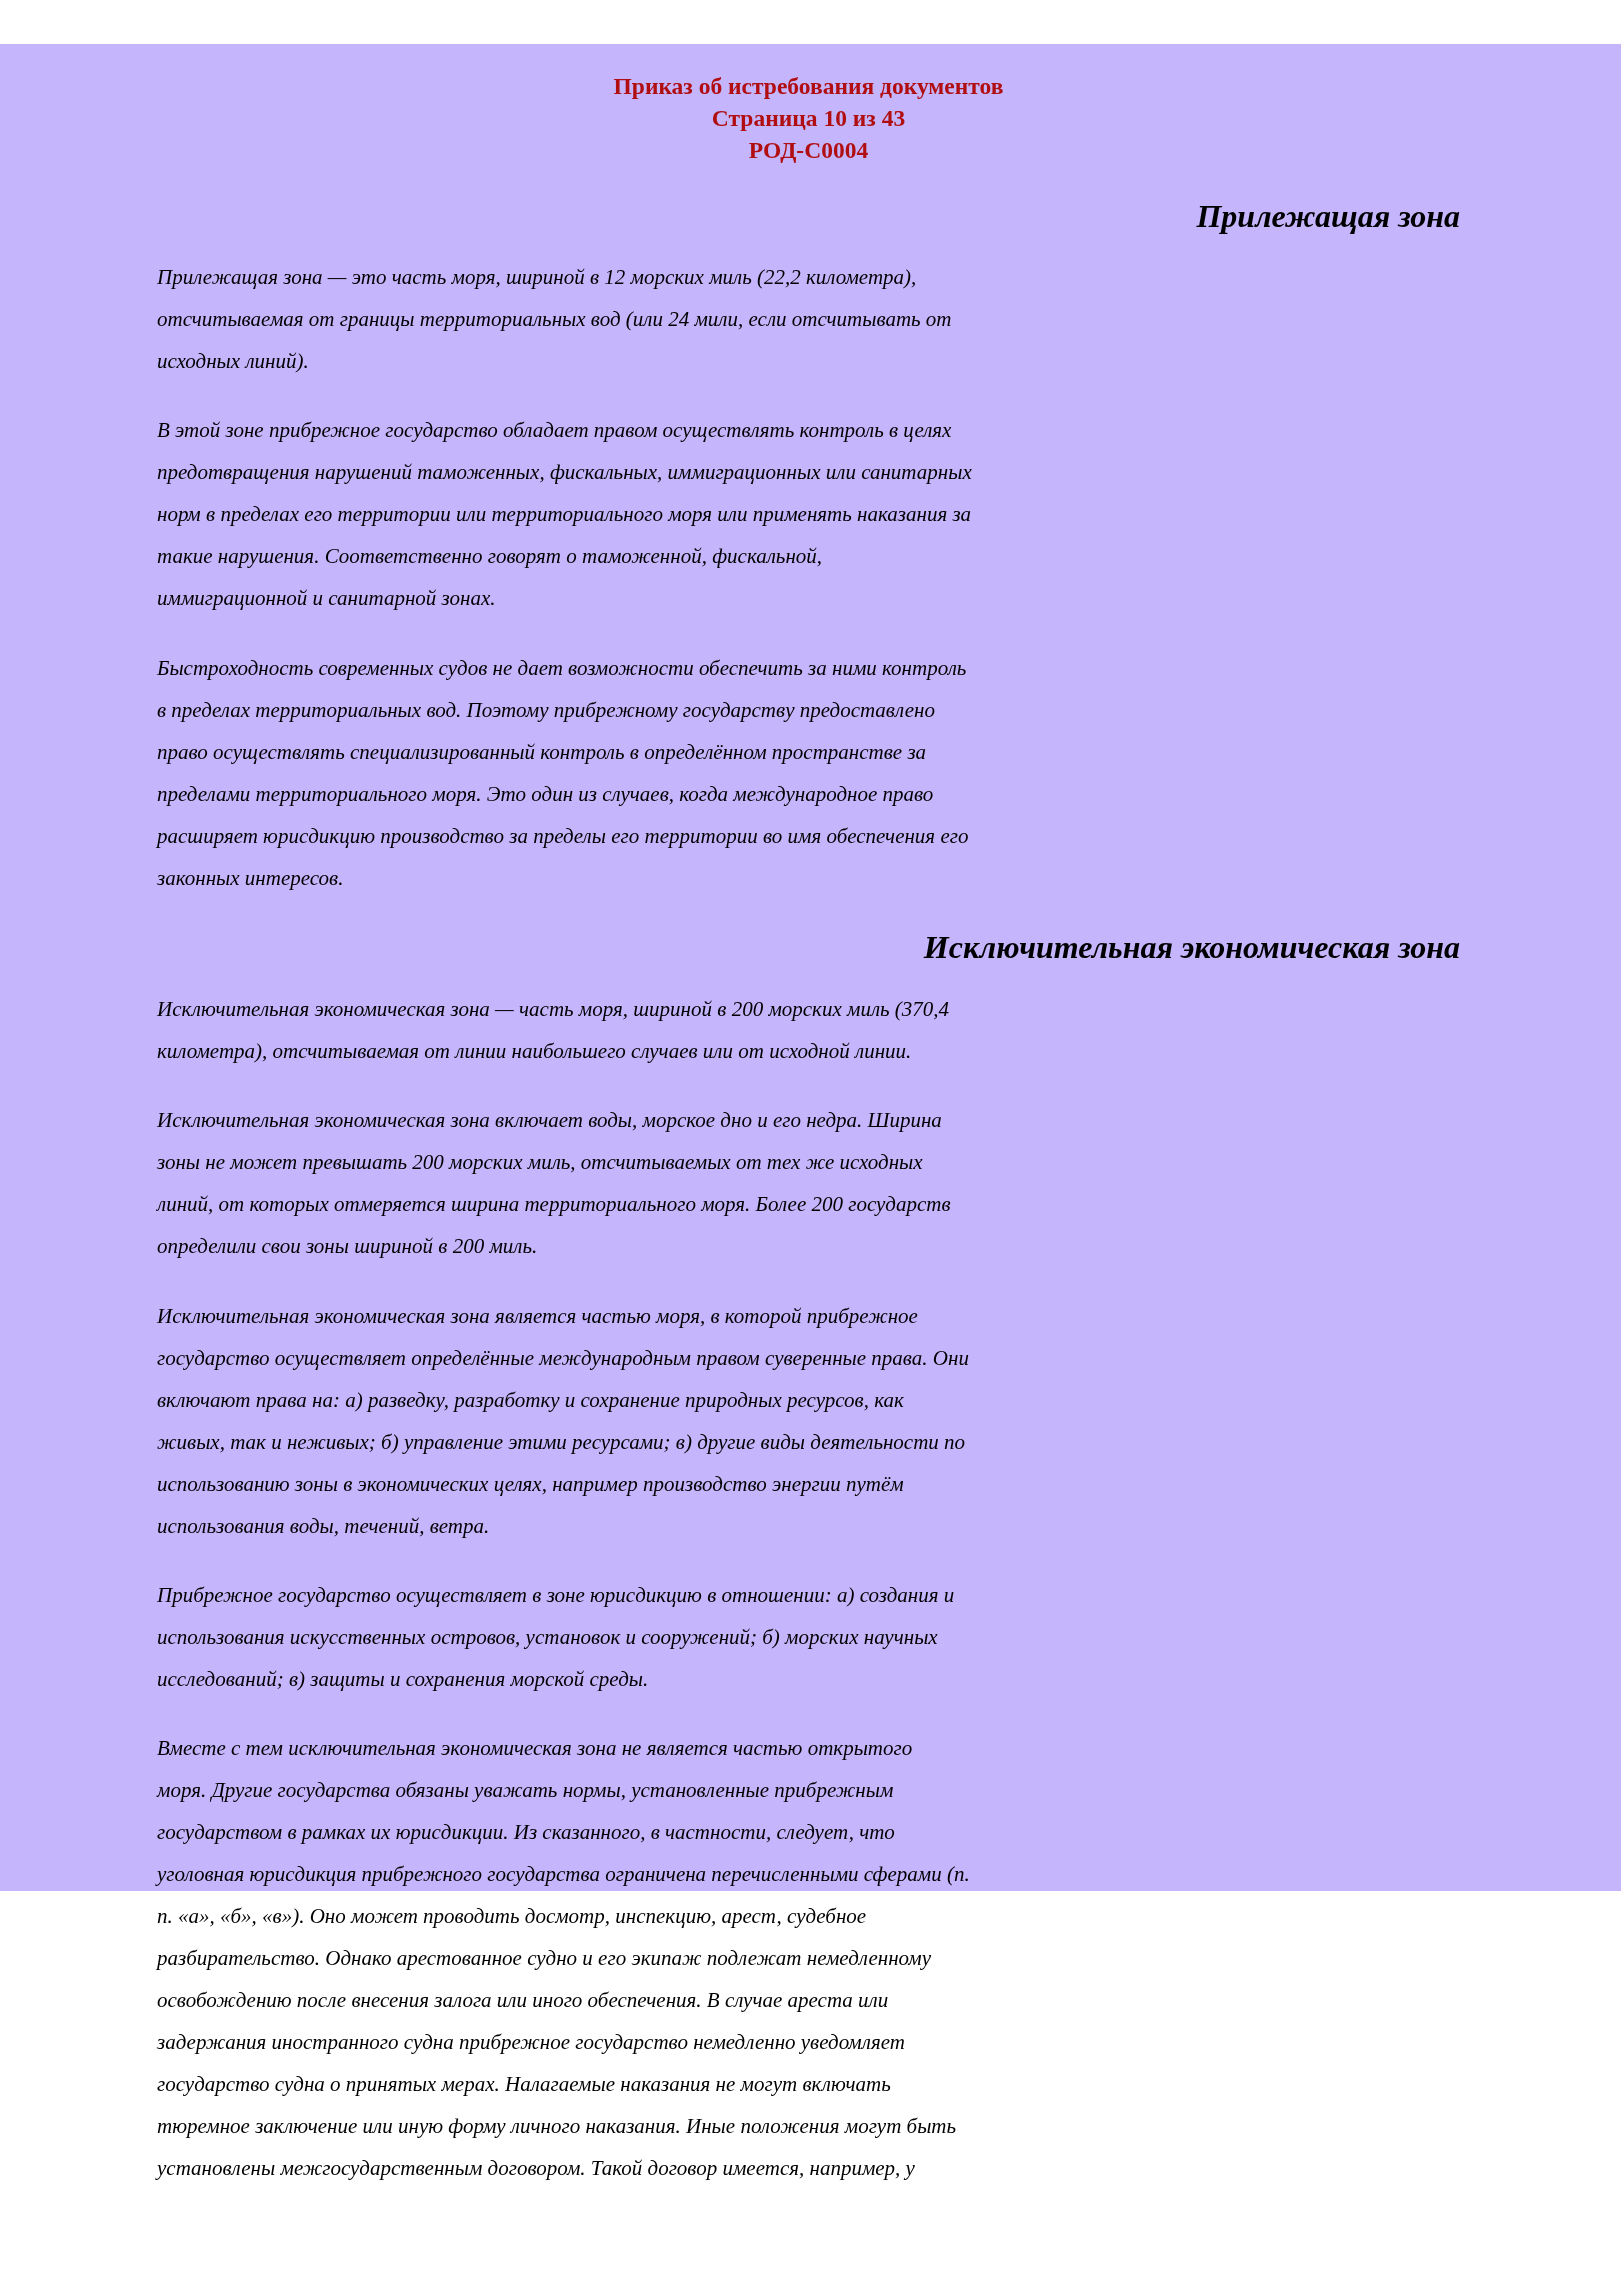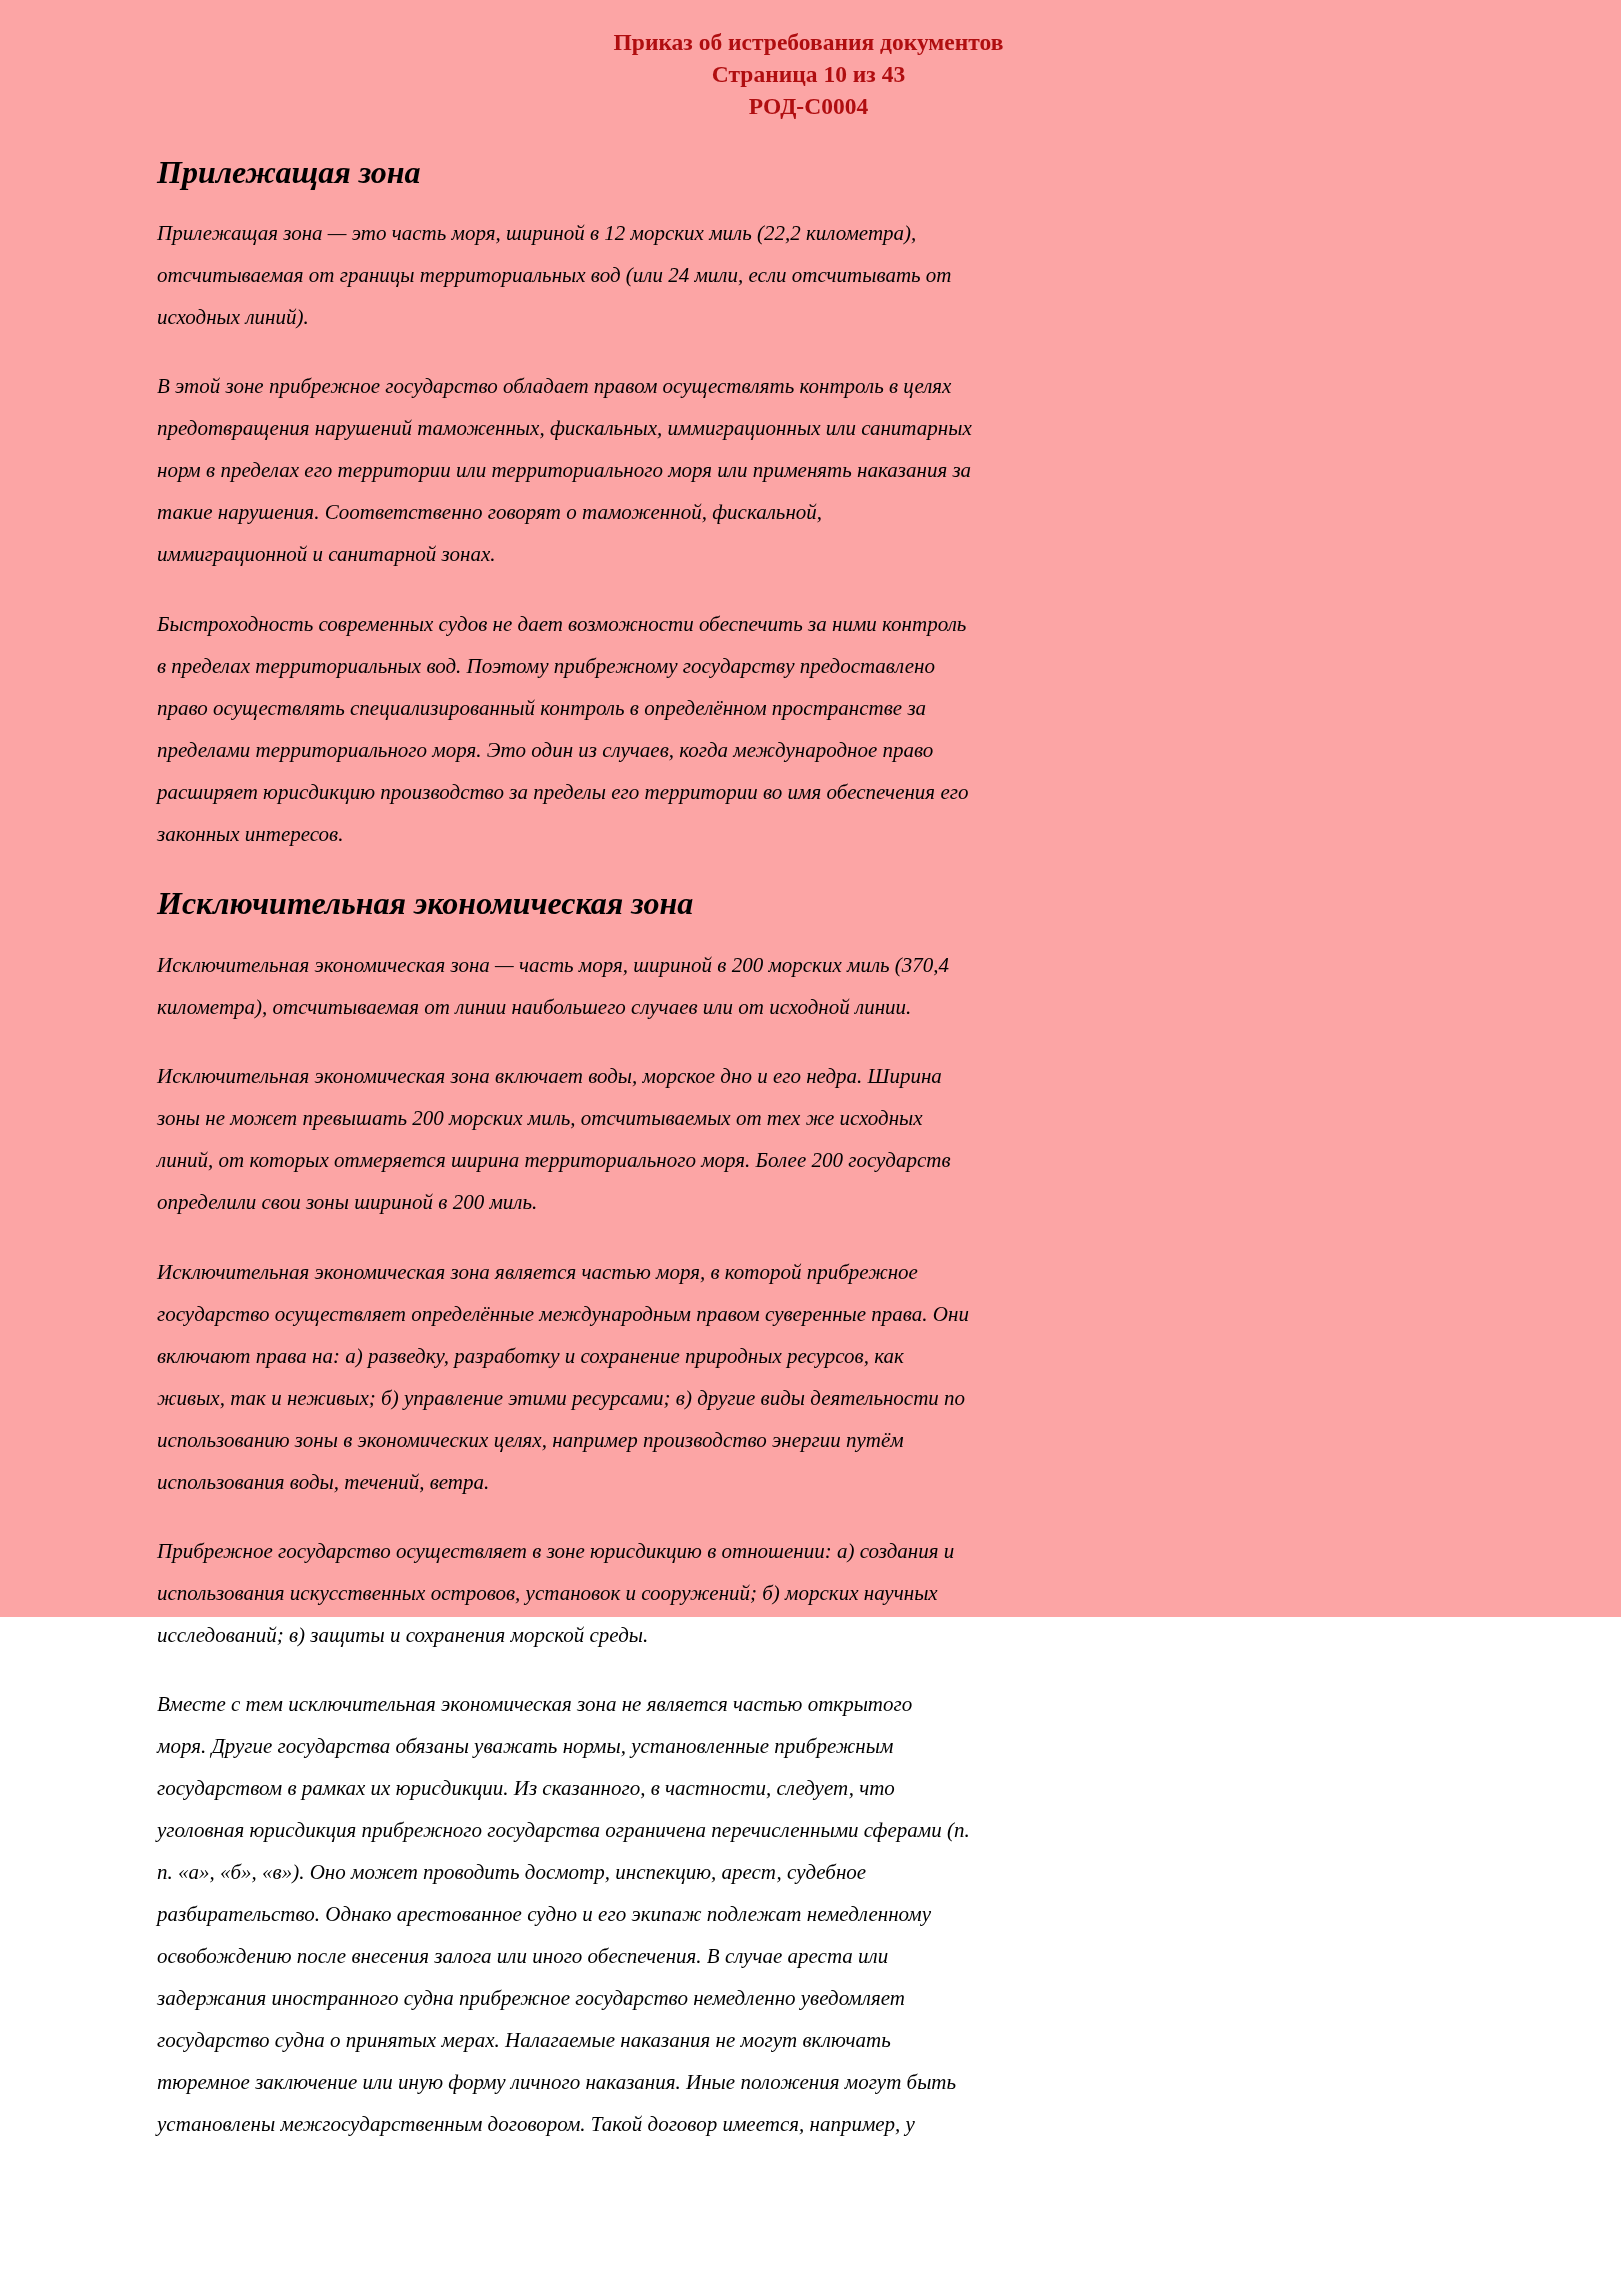--- a/index.html
+++ b/index.html
@@ -10,41 +10,43 @@
   body {
     width: 1621px;
     height: 2293px;
     position: relative;
     font-family: "Liberation Serif", "DejaVu Serif", serif;
     color: #000000;
     overflow: hidden;
   }
   .page {
     width: 1621px;
-    height: 1617px;
-    background: #fca5a5;
+    height: 1847px;
+    background: #c4b5fd;
     box-sizing: border-box;
     padding: 25.5px 161px 39px 157px;
+    margin-top: 44px;
   }
   .doc-header {
     text-align: center;
     font-weight: bold;
     font-size: 23.5px;
     line-height: 32px;
     font-family: "Liberation Serif", "DejaVu Serif", serif;
   }
   .doc-body {
     margin-top: 29px;
   }
   .section-heading {
     font-weight: bold;
     font-style: italic;
     font-size: 32px;
     line-height: 42px;
     margin: 0 0 19.6px 0;
+    text-align: right;
   }
   .paragraph {
     margin: 0 0 27.4px 0;
   }
   .text-line {
     font-style: italic;
     font-size: 21px;
     line-height: 42px;
     white-space: nowrap;
   }

